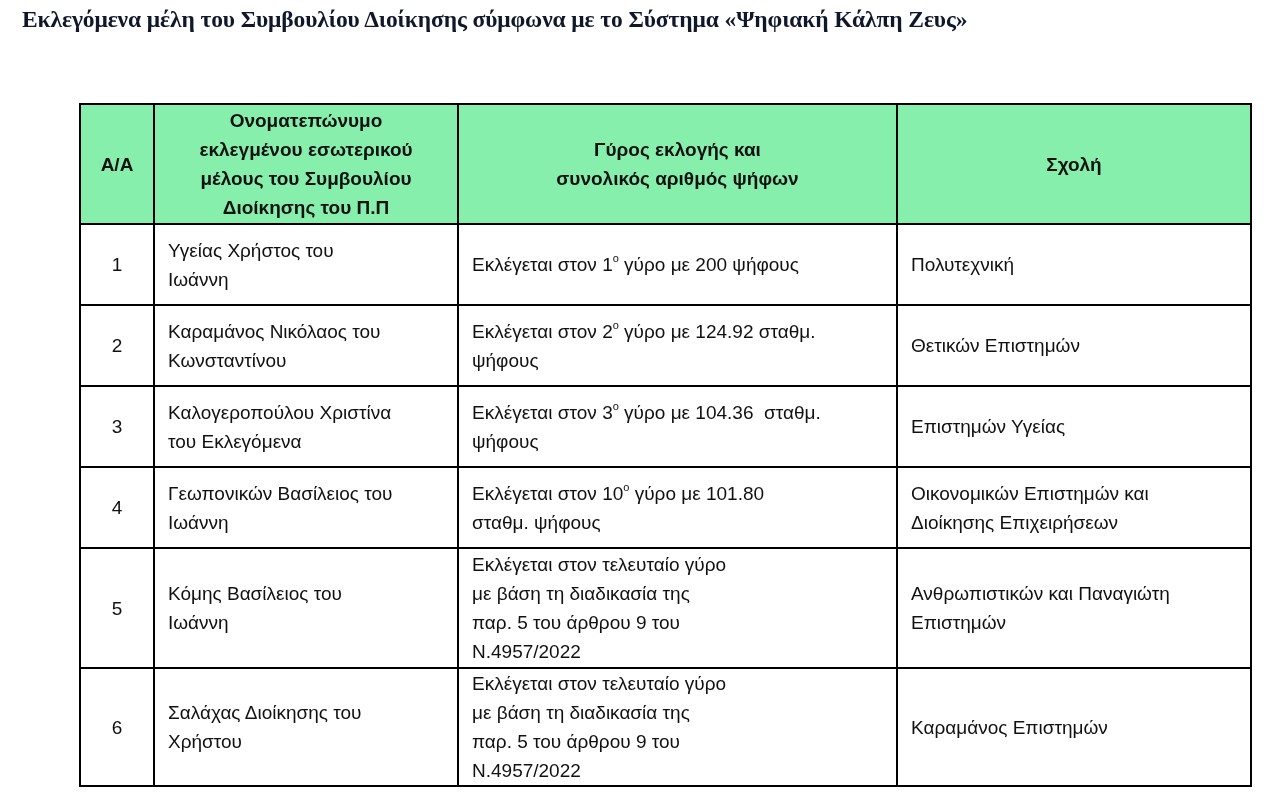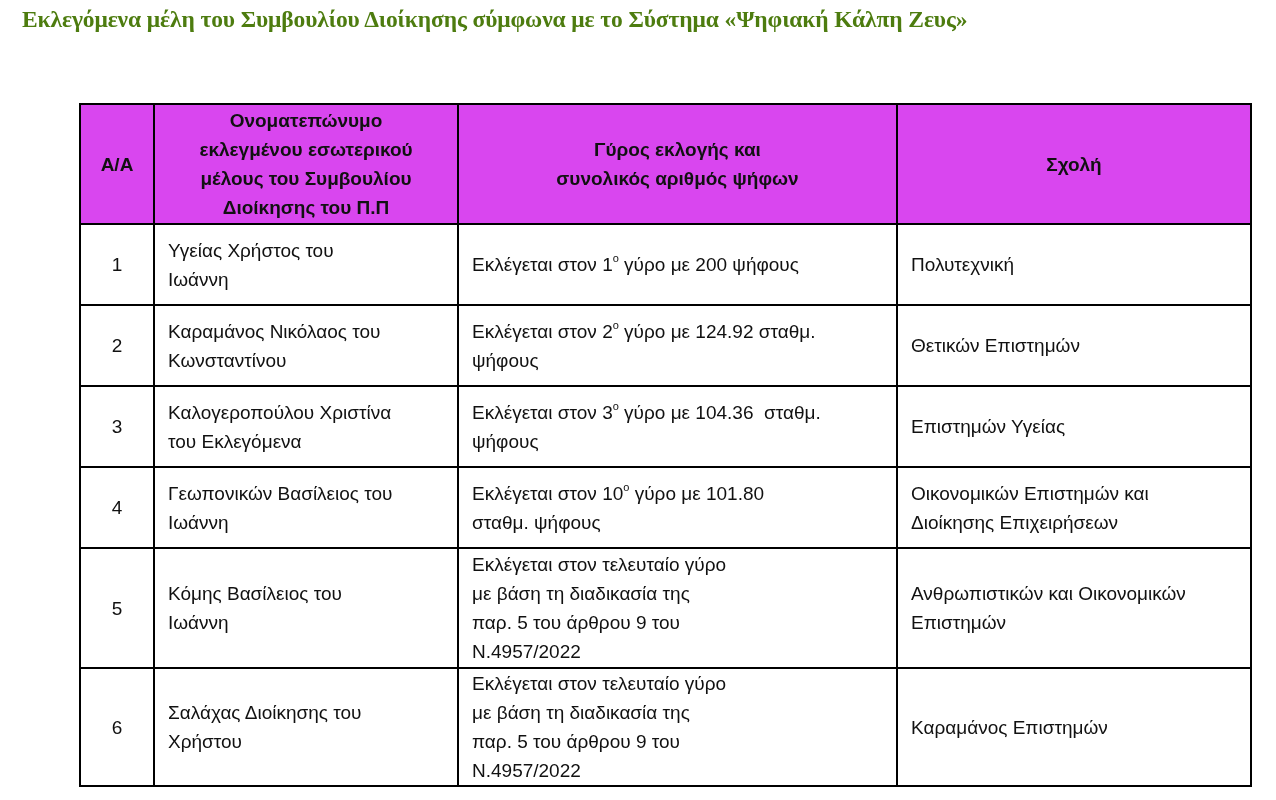--- a/index.html
+++ b/index.html
@@ -15,42 +15,42 @@
       width: 1276px;
       height: 800px;
     }
     .doc-title {
       position: absolute;
       left: 22px;
       top: 6px;
       font-family: "Liberation Serif", serif;
       font-weight: bold;
       font-size: 23.5px;
-      color: #4d7c0f;
+      color: #0f172a;
       white-space: nowrap;
       letter-spacing: -0.1px;
     }
     table.results {
       position: absolute;
       left: 79px;
       top: 103px;
       border-collapse: collapse;
       font-family: "Liberation Sans", sans-serif;
       font-size: 19px;
       color: #111;
       table-layout: fixed;
     }
     table.results td, table.results th {
       border: 2.5px solid #000;
       padding: 0;
       vertical-align: middle;
       line-height: 29px;
     }
     table.results th {
-      background: #d946ef;
+      background: #86efac;
       font-weight: bold;
       text-align: center;
       line-height: 29px;
       font-size: 19px;
     }
     col.c-aa { width: 74px; }
     col.c-name { width: 304px; }
     col.c-round { width: 439px; }
     col.c-school { width: 354px; }
     .cell-aa { text-align: center; }
@@ -159,21 +159,21 @@
           <span class="line">Κόμης Βασίλειος του</span>
           <span class="line">Ιωάννη</span>
         </td>
         <td class="cell-text">
           <span class="line">Εκλέγεται στον τελευταίο γύρο</span>
           <span class="line">με βάση τη διαδικασία της</span>
           <span class="line">παρ. 5 του άρθρου 9 του</span>
           <span class="line">Ν.4957/2022</span>
         </td>
         <td class="cell-text">
-          <span class="line">Ανθρωπιστικών και Οικονομικών</span>
+          <span class="line">Ανθρωπιστικών και Παναγιώτη</span>
           <span class="line">Επιστημών</span>
         </td>
       </tr>
 
       <tr class="h-118">
         <td class="cell-aa">6</td>
         <td class="cell-text">
           <span class="line">Σαλάχας Διοίκησης του</span>
           <span class="line">Χρήστου</span>
         </td>

